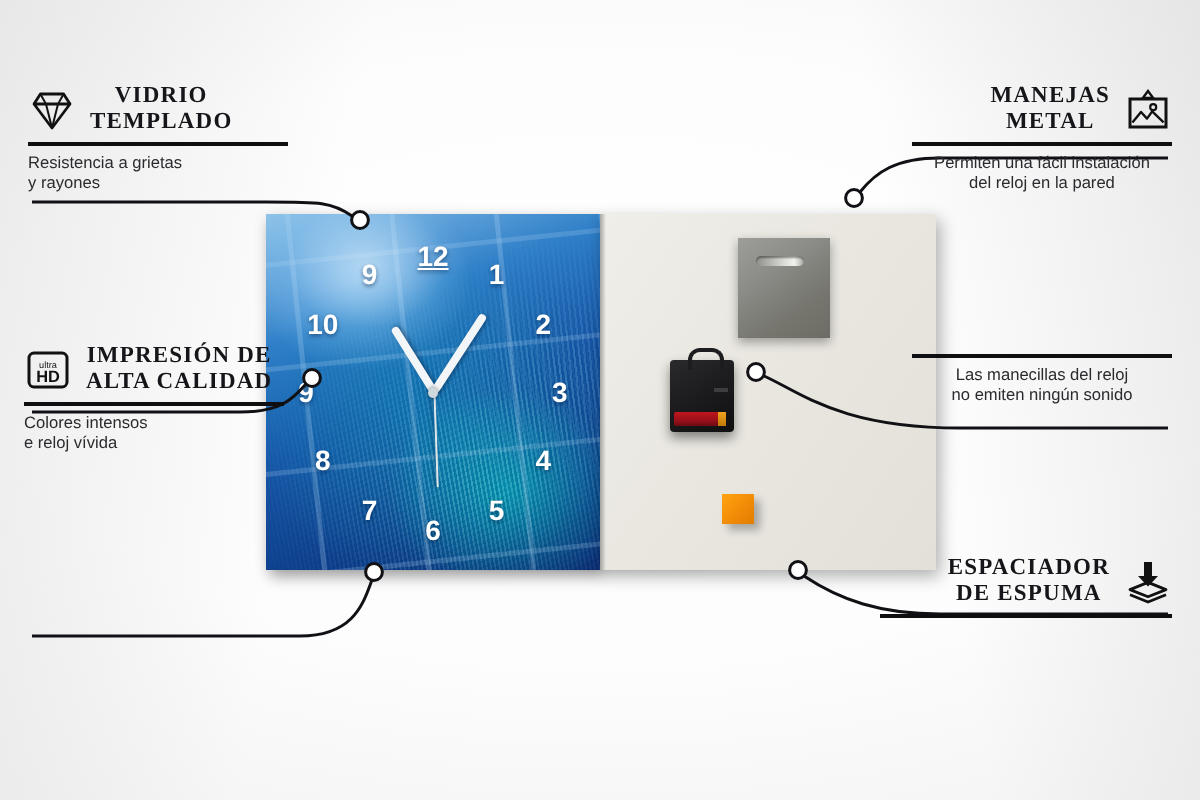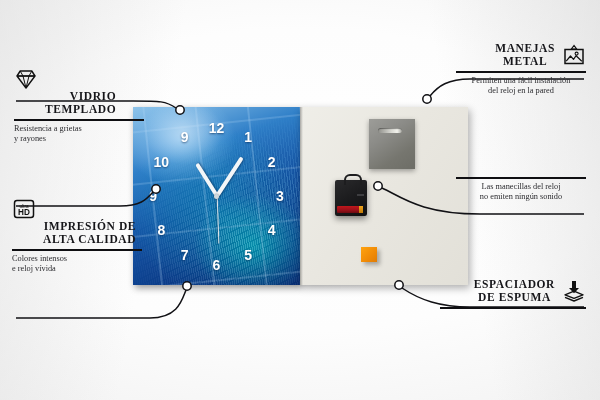--- a/index.html
+++ b/index.html
@@ -141,25 +141,25 @@
   
   .callout{position:absolute;}
   .co-head{display:flex;align-items:center;gap:7px;}
   .co-title{
     font-family:"Liberation Serif",serif;font-weight:700;
     font-size:11.5px;line-height:13px;letter-spacing:.6px;color:#16161a;
     text-transform:uppercase;white-space:pre-line;
   }
   .co-rule{height:1.6px;background:#0f0f12;margin-top:3px;}
   .co-desc{
-    font-family:Liberation Serif, serif;font-size:8.3px;line-height:10.5px;
+    font-family:Liberation Sans, sans-serif;font-size:8.3px;line-height:10.5px;
     color:#2b2b2f;margin-top:3px;white-space:pre-line;
   }
   .left .co-head{justify-content:flex-start;}
-  .left .co-title{text-align:right;margin-top:48px;}
+  .left .co-title{text-align:center;}
   .left .co-desc{text-align:left;}
   .right .co-head{justify-content:flex-end;}
   .right .co-title{text-align:center;}
   .right .co-desc{text-align:center;}
 
   .ico{width:24px;height:24px;flex:0 0 24px;display:block;}
   .ico svg{display:block;width:24px;height:24px;}
 
   
   .wire{position:absolute;left:0;top:0;width:600px;height:400px;pointer-events:none;}
@@ -174,21 +174,21 @@
   <div class="product">
     <div class="prod-shadow"></div>
 
     <div class="panel-left">
       <div class="art"></div>
       <div class="art-grid"></div>
       <div class="art-fringe"></div>
       <div class="art-fringe2"></div>
       <div class="art-glow"></div>
 
-      <div class="numeral" style="left:50%;top:12%;">12</div>
+      <div class="numeral" style="left:50%;top:12%;text-decoration:underline;">12</div>
       <div class="numeral" style="left:69%;top:17%;">1</div>
       <div class="numeral" style="left:83%;top:31%;">2</div>
       <div class="numeral" style="left:88%;top:50%;">3</div>
       <div class="numeral" style="left:83%;top:69%;">4</div>
       <div class="numeral" style="left:69%;top:83%;">5</div>
       <div class="numeral" style="left:50%;top:89%;">6</div>
       <div class="numeral" style="left:31%;top:83%;">7</div>
       <div class="numeral" style="left:17%;top:69%;">8</div>
       <div class="numeral" style="left:12%;top:50%;">9</div>
       <div class="numeral" style="left:17%;top:31%;">10</div>

